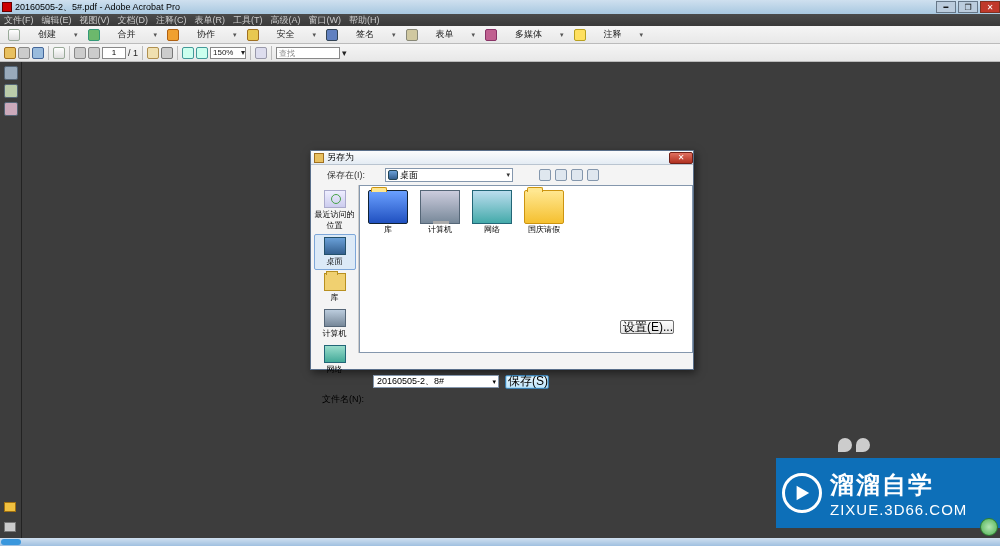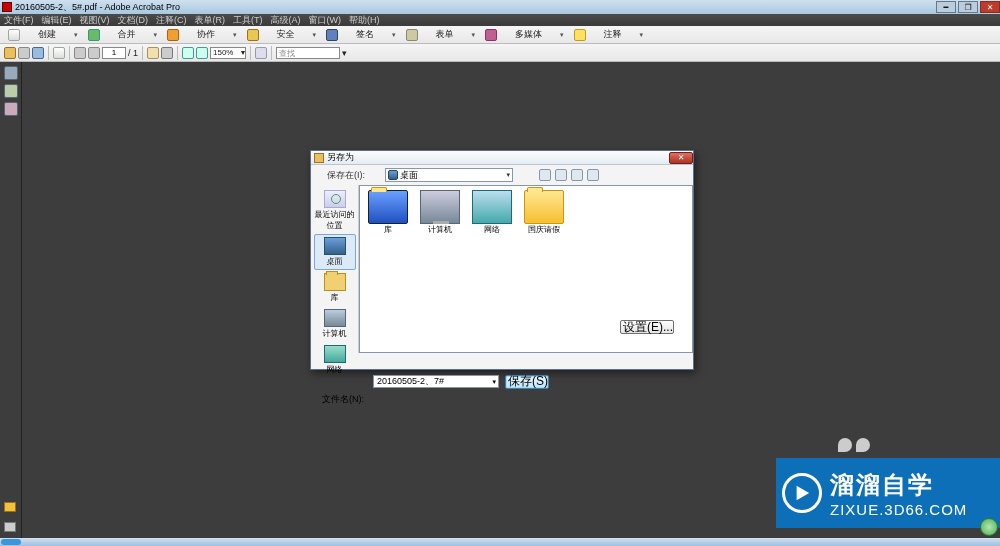--- a/index.html
+++ b/index.html
@@ -261,21 +261,21 @@
       <div class="fitem">
           <div class="thumb th-folder"></div>
           <div class="lbl">国庆请假</div>
         </div>
     </div>
   </div>
   <div class="dlg-bottom">
     <div class="brow">
       <label>文件名(N):</label>
       <div class="bcombo">
-          <span>20160505-2、7#</span>
+          <span>20160505-2、8#</span>
           <span class="dd">▾</span>
         </div>
       <div class="dlg-btn primary">
           <span>保存(S)</span>
         </div>
     </div>
   </div>
 </div>
 
 <div class="side-settings">

